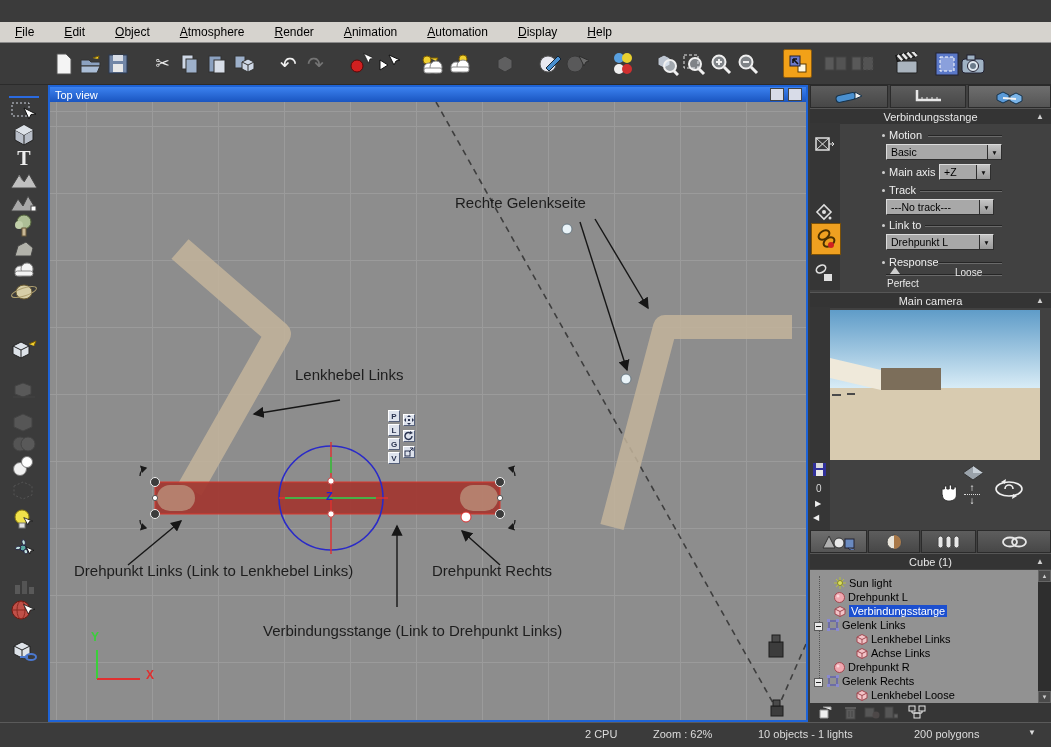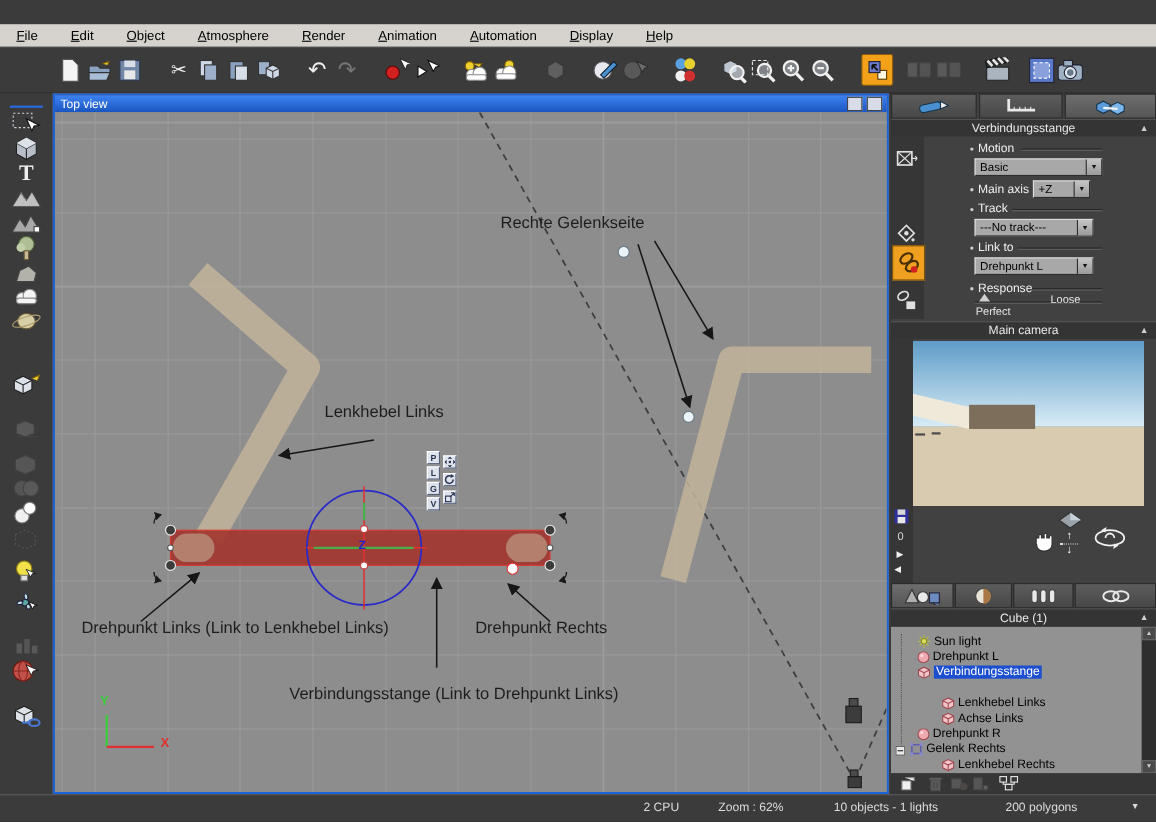--- a/index.html
+++ b/index.html
@@ -763,20 +763,33 @@
         </div>
       <div class="trow" style="top:33px">
         <span style="margin-left:24px" class="ticon">
             <svg width="12" height="12">
               <path d="M1,4 l5,-2.5 l5,2.5 v5 l-5,2.5 l-5,-2.5 z" fill="#f2c4c8" stroke="#a04850"></path>
               <path d="M1,4 l5,2.5 l5,-2.5 M6,6.5 v5" fill="none" stroke="#a04850"></path>
             </svg>
           </span>
         <span class="tlabel tsel">Verbindungsstange</span>
         </div>
+      <div class="trow" style="top:47px">
+        <span class="texp"></span>
+        <span style="margin-left:4px" class="ticon">
+            <svg width="12" height="12">
+              <rect x="2" y="2" width="8" height="8" fill="none" stroke="#5a5ab0" stroke-width="1.3"></rect>
+              <rect x="0" y="0" width="3" height="3" fill="#8a8ad0"></rect>
+              <rect x="9" y="0" width="3" height="3" fill="#8a8ad0"></rect>
+              <rect x="0" y="9" width="3" height="3" fill="#8a8ad0"></rect>
+              <rect x="9" y="9" width="3" height="3" fill="#8a8ad0"></rect>
+            </svg>
+          </span>
+        <span class="tlabel">Gelenk Links</span>
+        </div>
       <div class="trow" style="top:61px">
         <span style="margin-left:46px" class="ticon">
             <svg width="12" height="12">
               <path d="M1,4 l5,-2.5 l5,2.5 v5 l-5,2.5 l-5,-2.5 z" fill="#f2c4c8" stroke="#a04850"></path>
               <path d="M1,4 l5,2.5 l5,-2.5 M6,6.5 v5" fill="none" stroke="#a04850"></path>
             </svg>
           </span>
         <span class="tlabel">Lenkhebel Links</span>
         </div>
       <div class="trow" style="top:75px">
@@ -810,21 +823,21 @@
           </span>
         <span class="tlabel">Gelenk Rechts</span>
         </div>
       <div class="trow" style="top:117px">
         <span style="margin-left:46px" class="ticon">
             <svg width="12" height="12">
               <path d="M1,4 l5,-2.5 l5,2.5 v5 l-5,2.5 l-5,-2.5 z" fill="#f2c4c8" stroke="#a04850"></path>
               <path d="M1,4 l5,2.5 l5,-2.5 M6,6.5 v5" fill="none" stroke="#a04850"></path>
             </svg>
           </span>
-        <span class="tlabel">Lenkhebel Rechts</span>
+        <span class="tlabel">Lenkhebel Loose</span>
         </div>
     </div>
     <div class="scroll">
       <div class="sbtn" style="top:0">▲</div>
       <div class="sbtn" style="top:121px">▼</div>
     </div>
 
     <div class="strip" style="left:0;top:618px;width:241px;height:19px">
       <div class="ctrlicon" style="left:8px;top:2px">
         <svg width="15" height="15">

